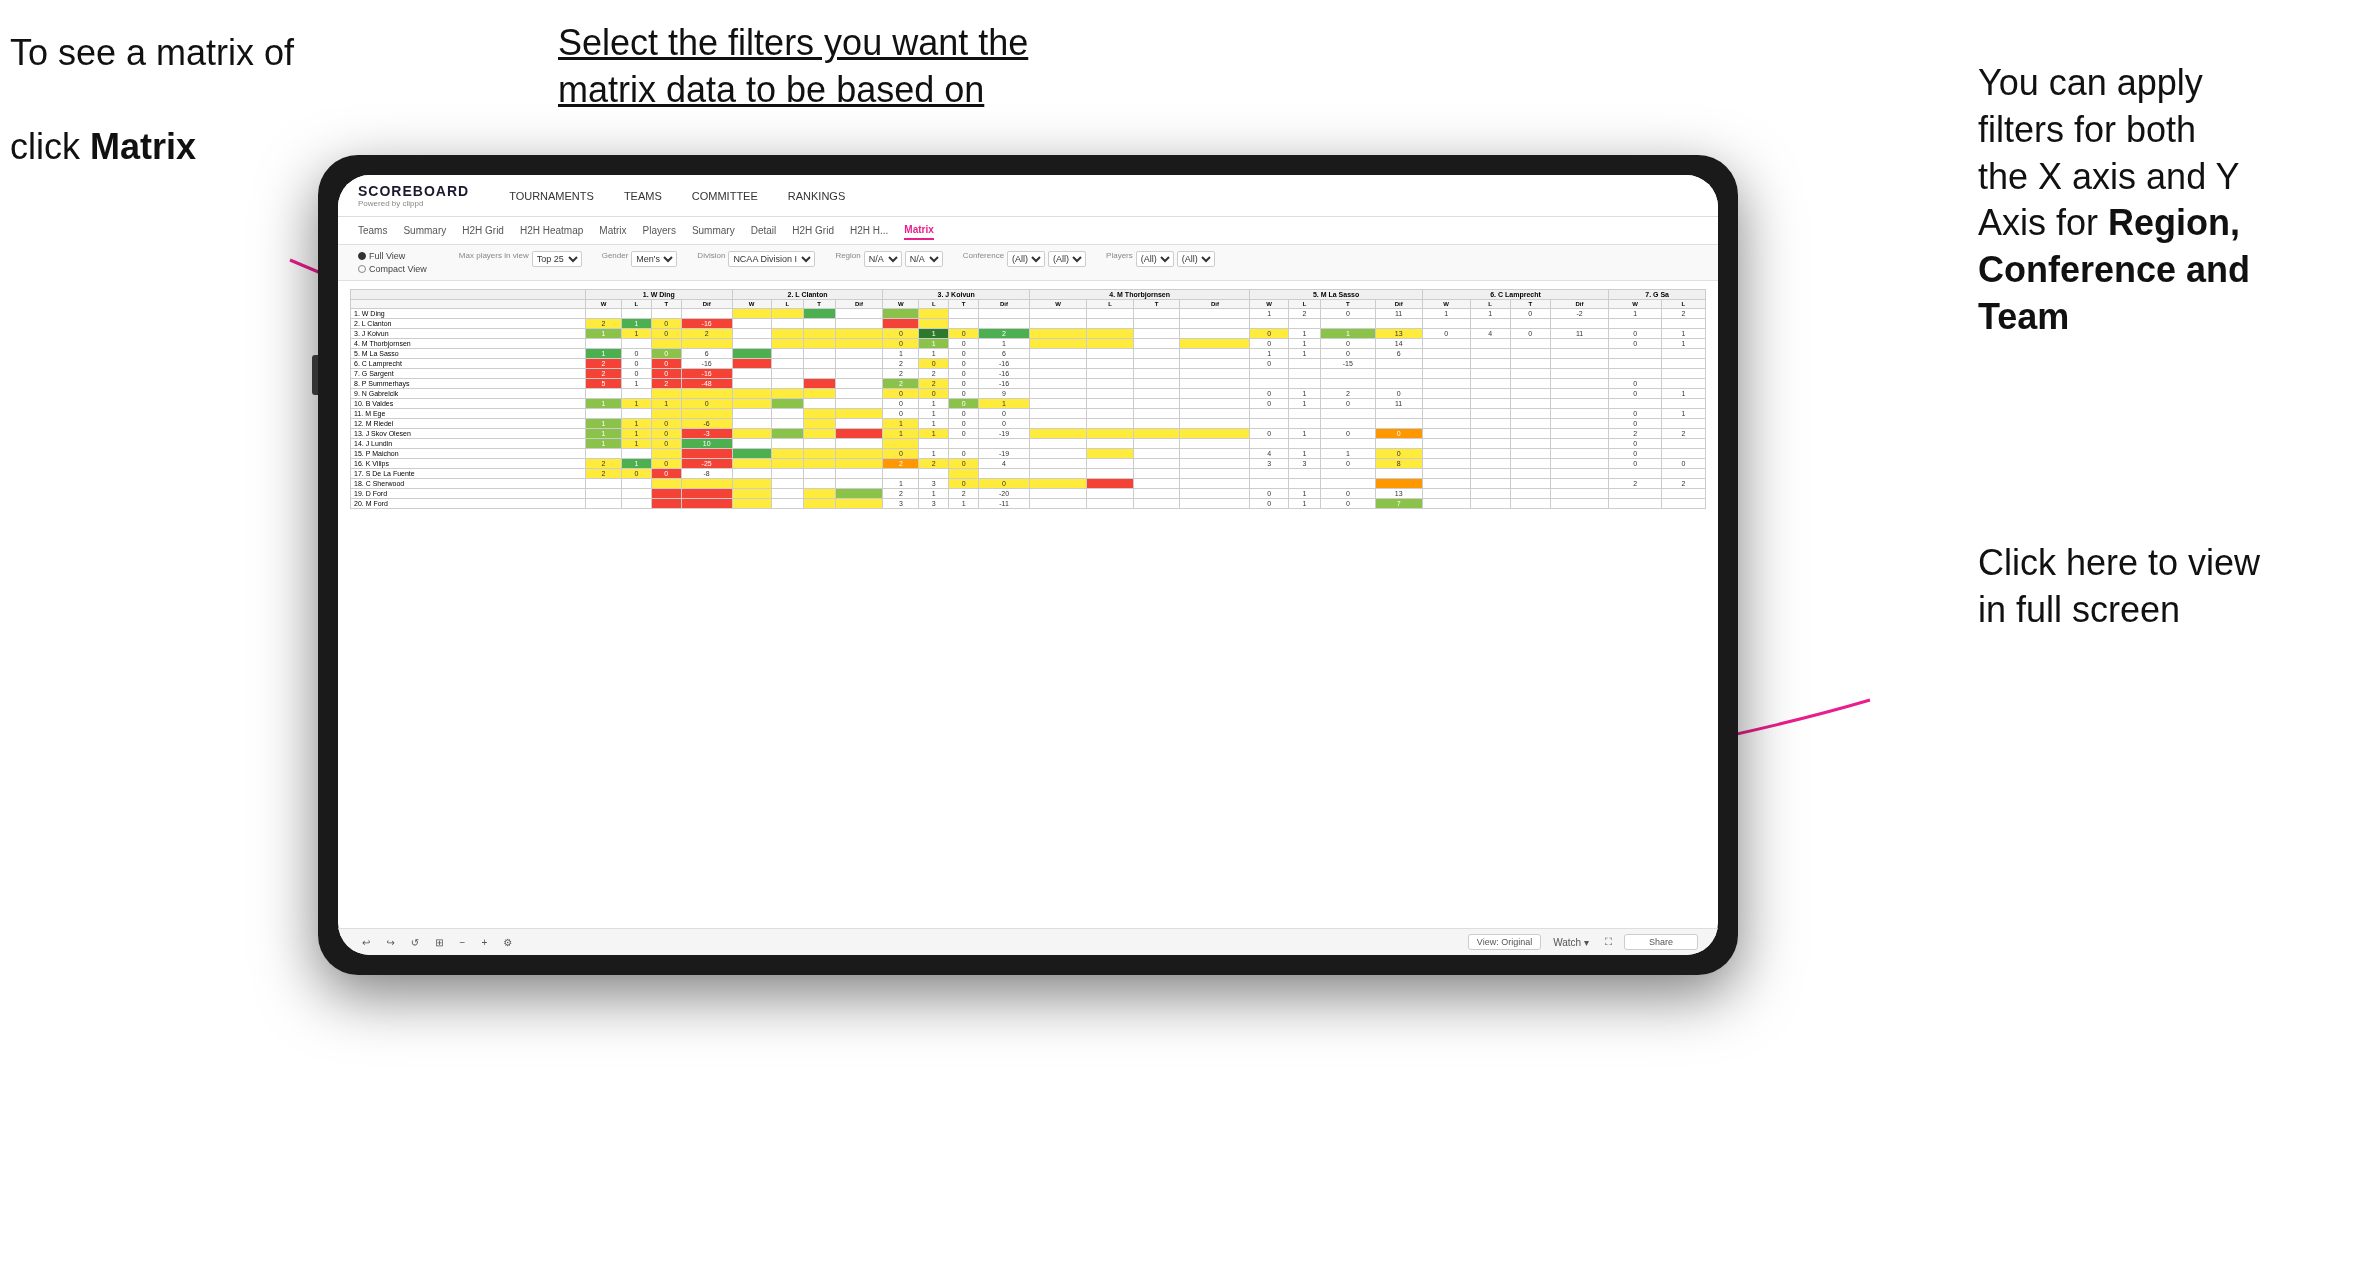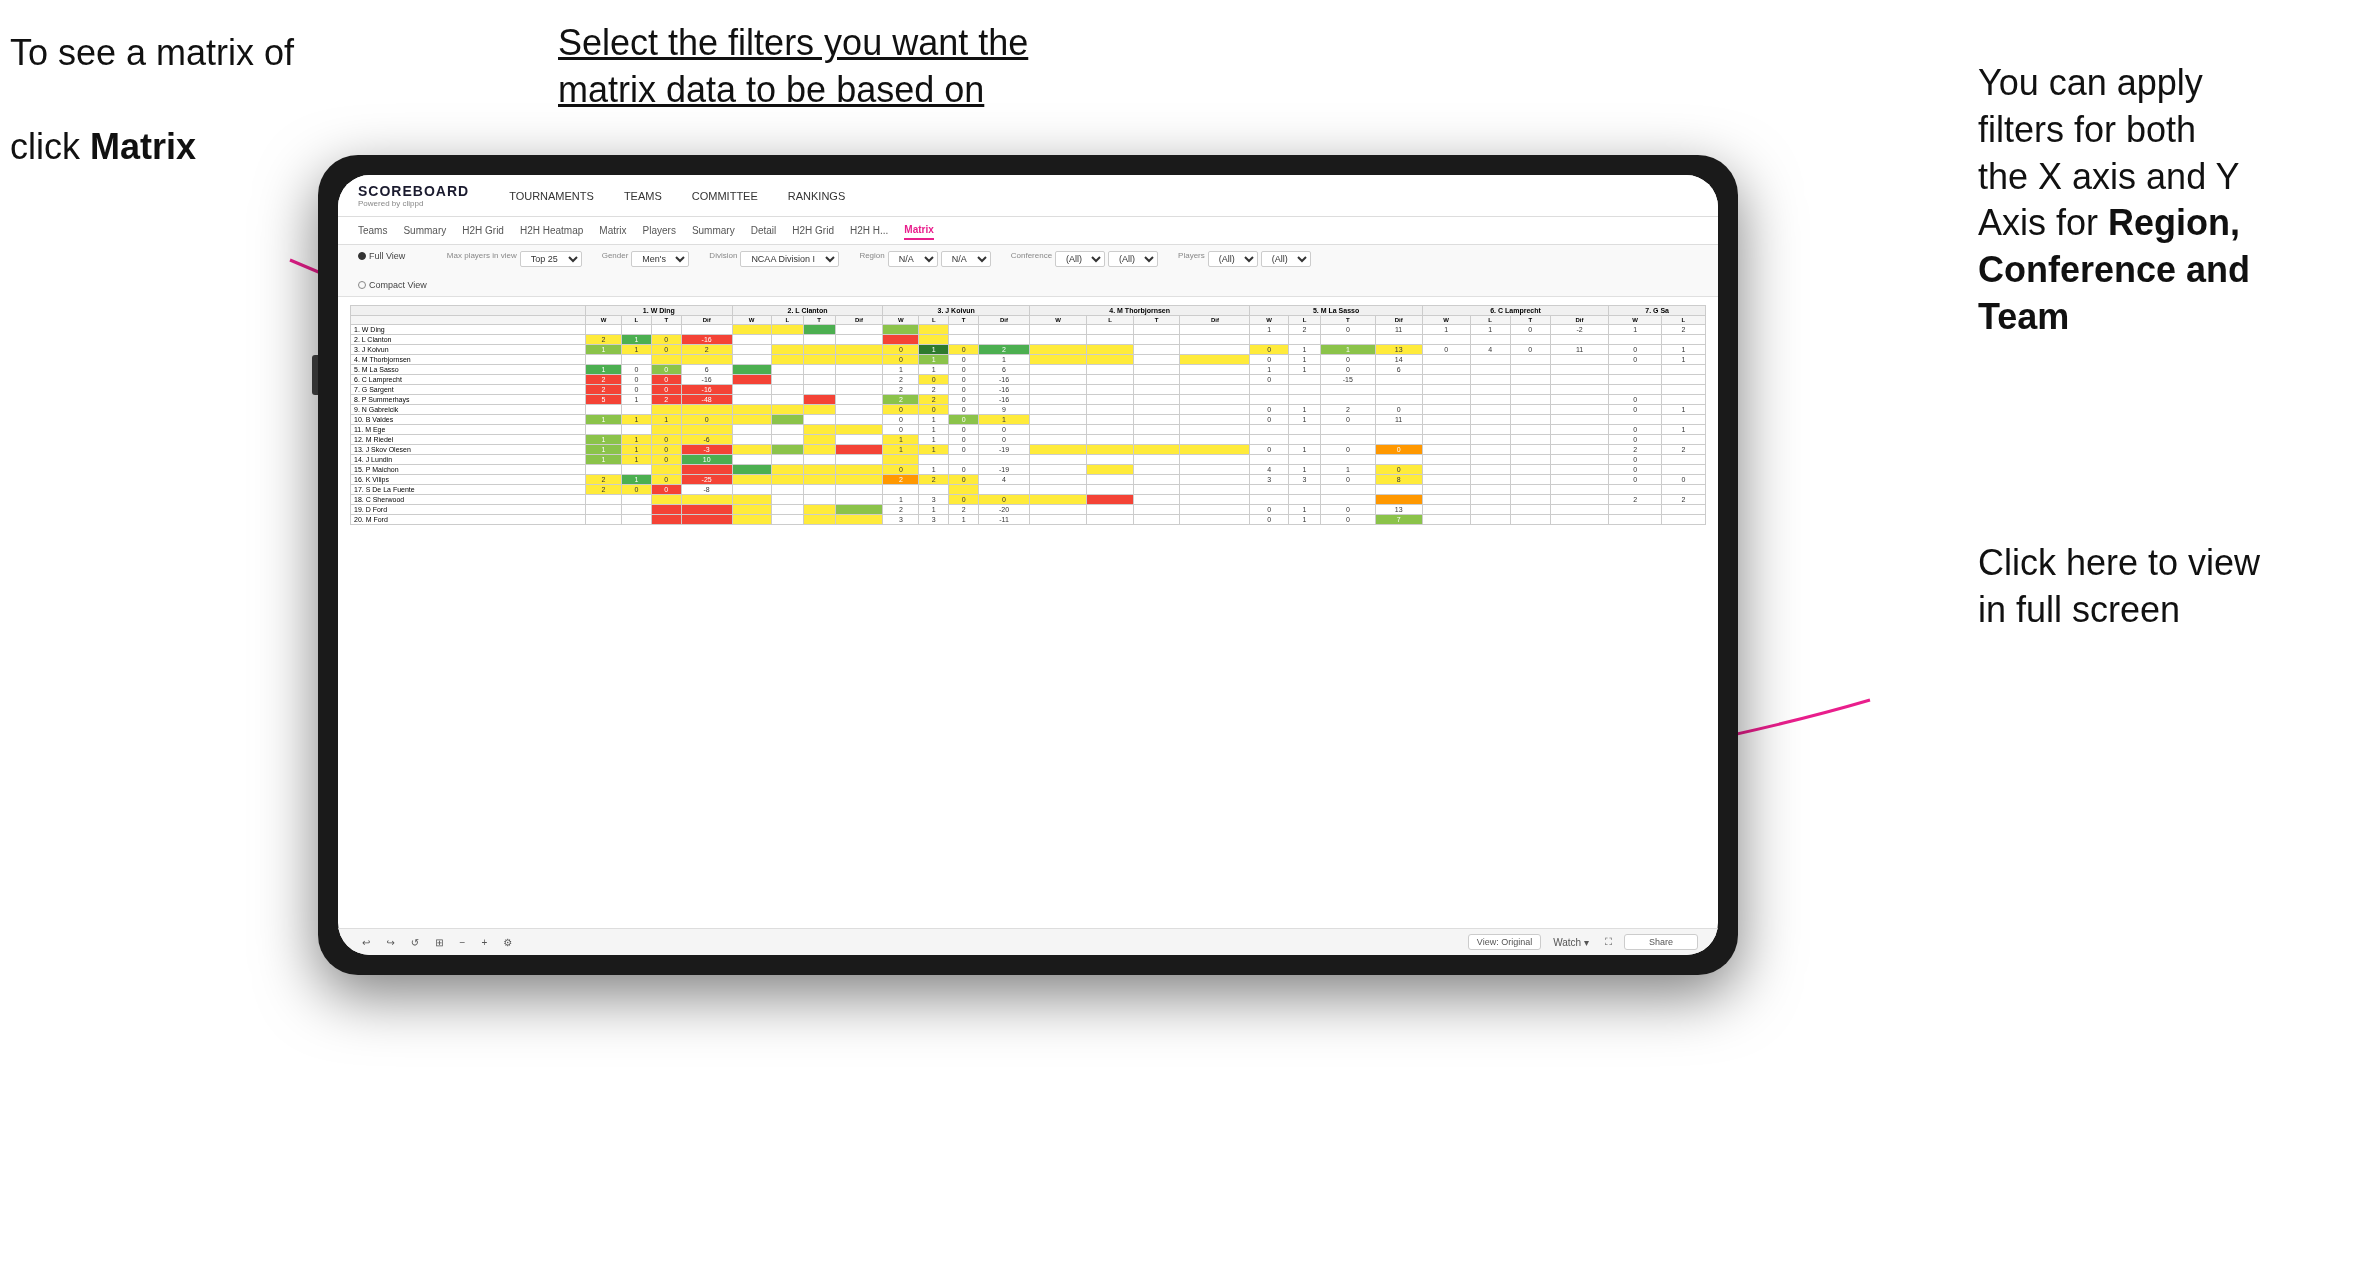--- a/index.html
+++ b/index.html
@@ -130,30 +130,30 @@
       color: #444;
     }
     .filter-group {
       display: flex;
       gap: 3px;
     }
     .filter-label { font-size: 8px; color: #888; }
     .filter-select {
       font-size: 9px;
       border: 1px solid #ccc;
-      padding: 1px 6px;
+      padding: 1px 0;
       background: #fff;
       color: #333;
       border-radius: 2px;
     }
     .view-options {
       display: flex;
       flex-direction: column;
-      gap: 19px;
-      margin-right: 0;
+      gap: 3px;
+      margin-right: 12px;
     }
     .radio-opt { font-size: 9px; color: #444; display: flex; align-items: center; gap: 3px; }
     .radio-dot { width: 8px; height: 8px; border-radius: 50%; border: 1px solid #888; display: inline-block; }
     .radio-dot.selected { background: #333; border-color: #333; }
 
     
     .matrix-content {
       flex: 1;
       overflow: auto;
       padding: 8px 12px;

